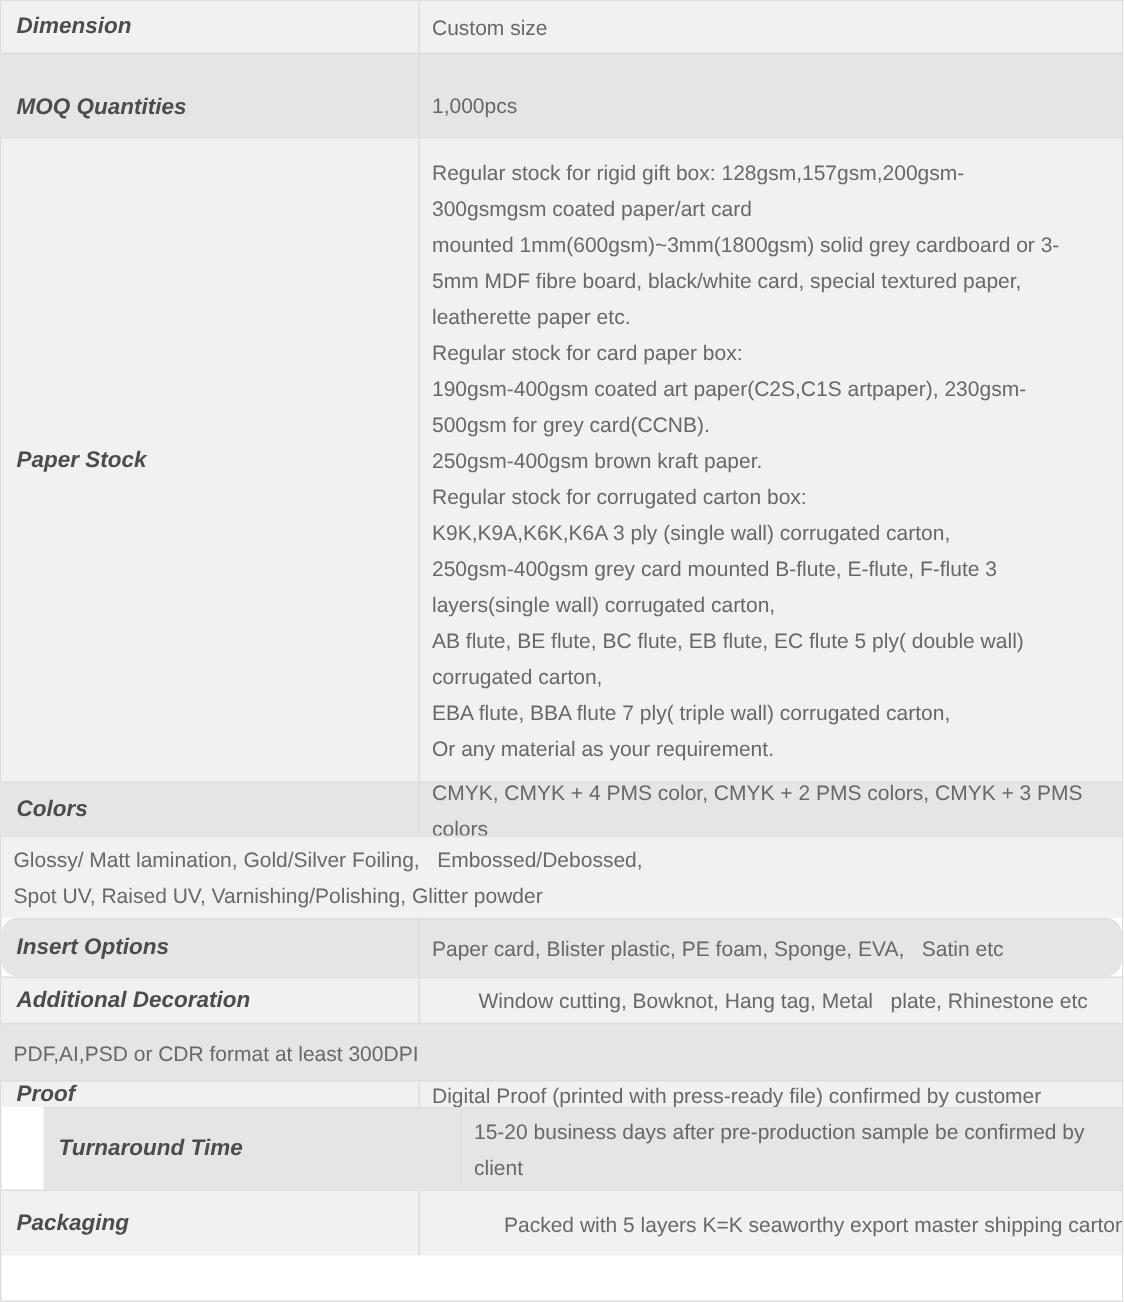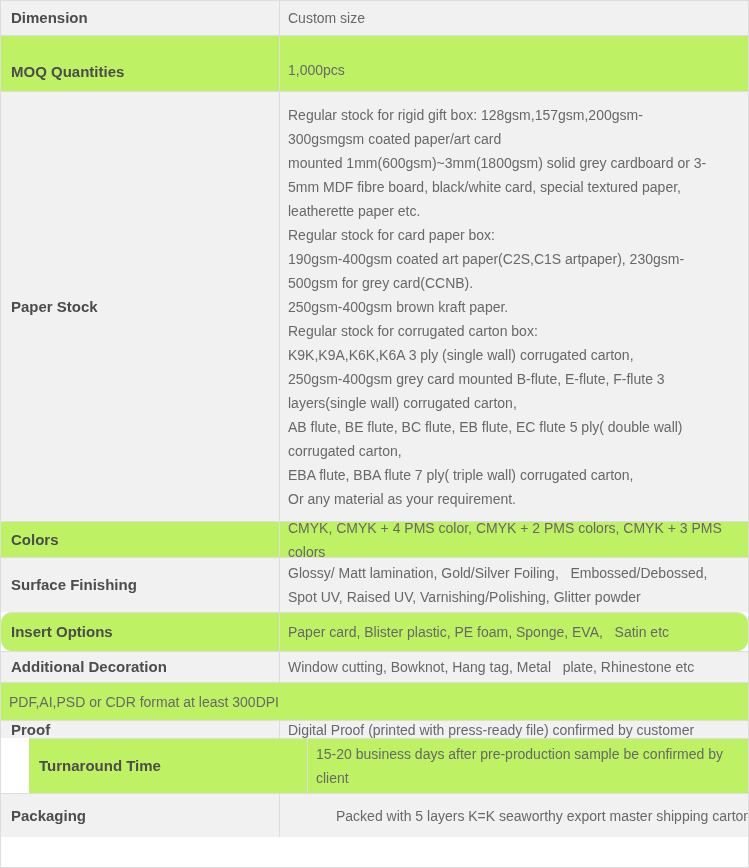--- a/index.html
+++ b/index.html
@@ -1,45 +1,45 @@
 <!DOCTYPE html>
 <html><head>
 <meta charset="utf-8">
 <style>
   html,body{margin:0;padding:0;background:#fff;}
   .spec-table{
     width:749px;height:868px;box-sizing:border-box;
     border:1px solid #dddddd;overflow:hidden;
     font-family:"Liberation Sans","DejaVu Sans",sans-serif;
   }
-  .row{display:flex;box-sizing:border-box;background:#bef264;}
+  .row{display:flex;box-sizing:border-box;background:#e5e5e5;}
   .row + .row{border-top:1px solid #dddddd;}
   .row.gray{background:#f1f1f1;}
   .cell-label{
     width:279px;box-sizing:border-box;border-right:1px solid #dddddd;
     display:flex;align-items:center;padding-left:10px;padding-right:6px;
   }
   .cell-label span{
-    font-size:15px;font-weight:bold;color:#4c4c4c;line-height:20px;
+    font-size:15px;font-weight:bold;color:#4c4c4c;line-height:20px;font-style:italic;
   }
   .cell-value{
     flex:1;box-sizing:border-box;display:flex;align-items:center;
     padding-left:8px;padding-right:2px;overflow:hidden;
   }
   .cell-value span{
     font-size:14px;color:#686868;line-height:24px;white-space:pre;
   }
   
   .r1{height:34px;}
   .r2{height:56px;}
   .r3{height:430px;}
   .r4{height:36px;}
   .r5{height:55px;}
   .r6{height:39px;border-radius:11px;}
-  .r7{height:31px;}
+  .r7{height:31px;gap:31px;}
   .r8{height:38px;}
   .r9{height:18px;}
   .r10{height:55px;margin-left:28px;}
   .r11{height:44px;gap:48px;}
   
   .row-moq .cell-label,.row-moq .cell-value{align-items:flex-end;padding-bottom:9px;}
 </style>
 </head>
 <body>
 
@@ -92,23 +92,20 @@
     <div class="cell-label">
       <span>Colors</span>
     </div>
     <div class="cell-value">
       <span>CMYK, CMYK + 4 PMS color, CMYK + 2 PMS colors, CMYK + 3 PMS
 colors</span>
     </div>
   </div>
 
   <div class="row gray r5">
-    <div class="cell-label">
-      <span>Surface Finishing</span>
-    </div>
     <div class="cell-value">
       <span>Glossy/ Matt lamination, Gold/Silver Foiling,   Embossed/Debossed,
 Spot UV, Raised UV, Varnishing/Polishing, Glitter powder</span>
     </div>
   </div>
 
   <div class="row r6">
     <div class="cell-label">
       <span>Insert Options</span>
     </div>

